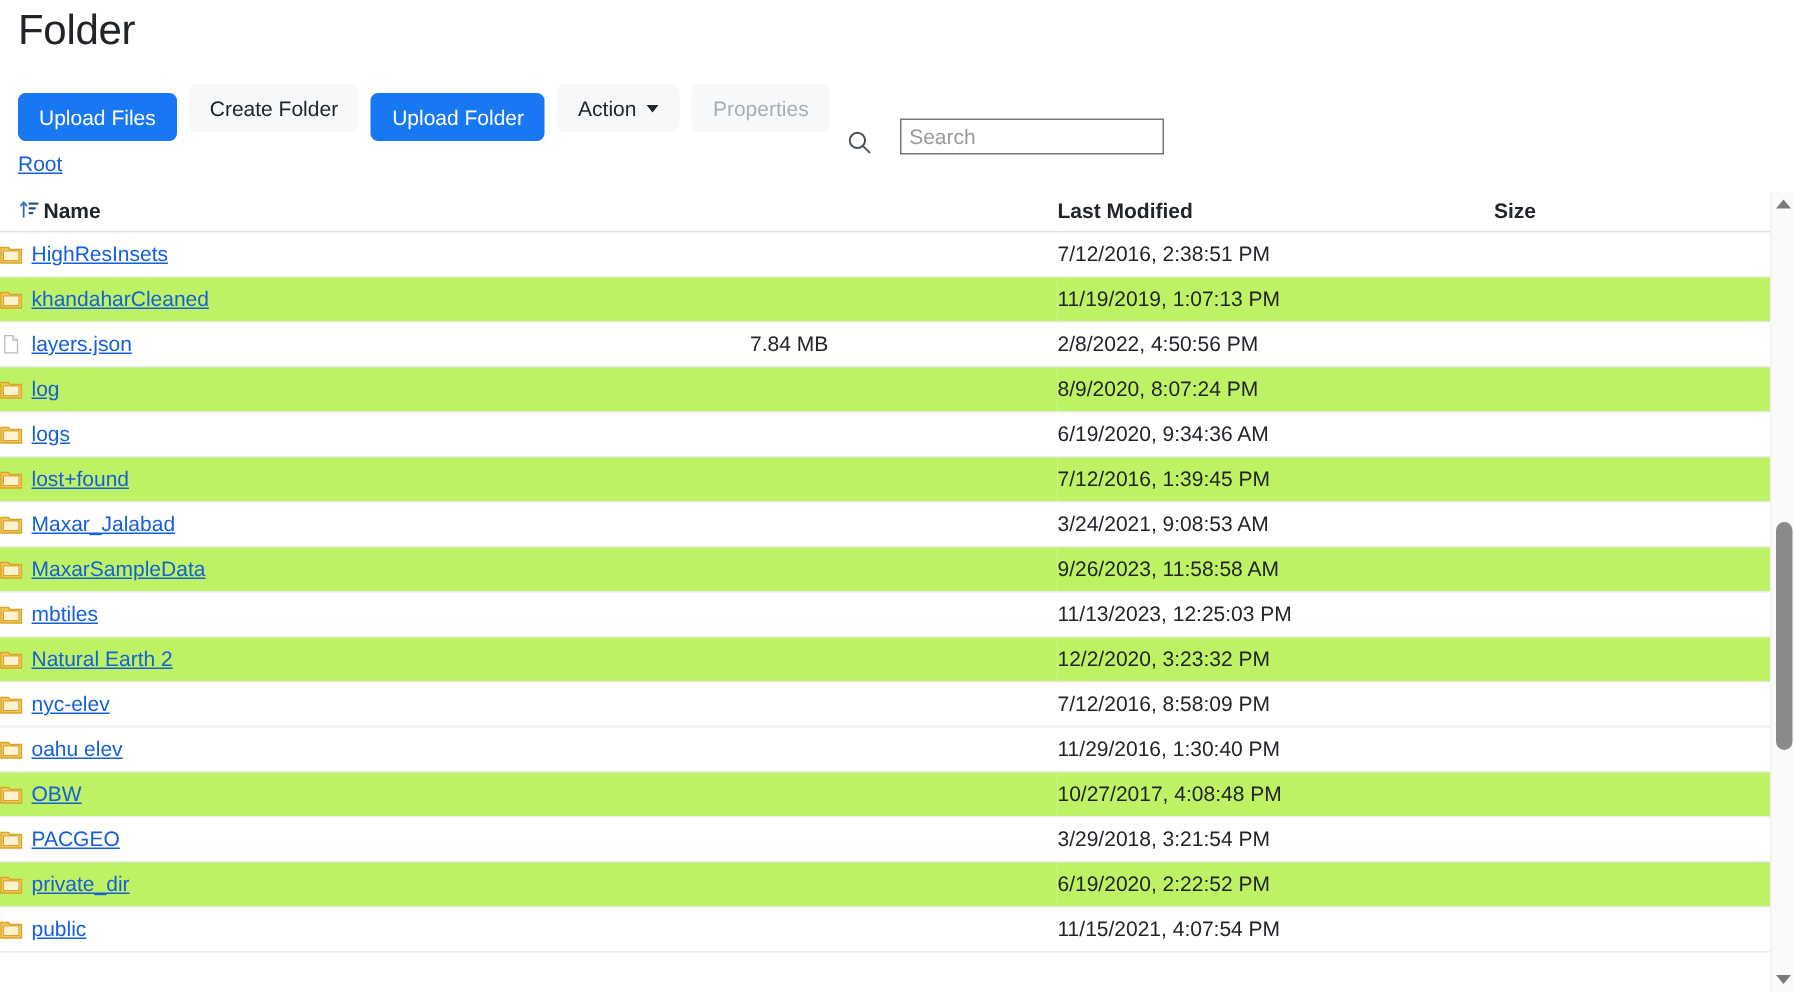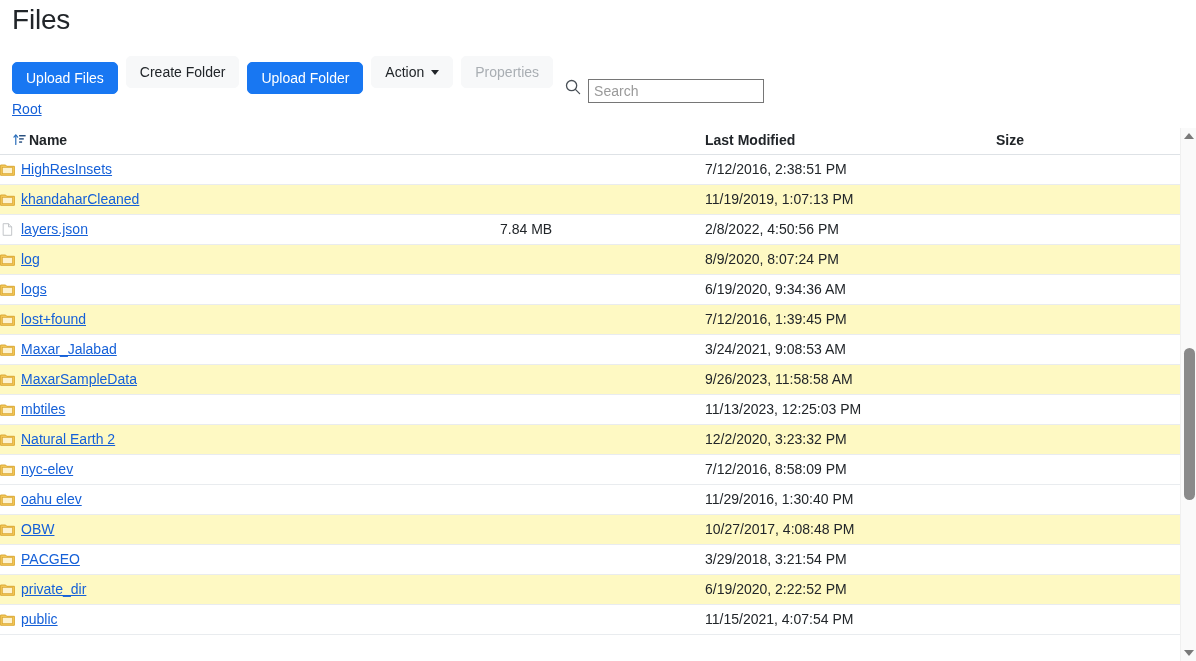--- a/index.html
+++ b/index.html
@@ -82,22 +82,22 @@
     width: 0;
     height: 0;
     border-left: 4px solid transparent;
     border-right: 4px solid transparent;
     border-top: 5px solid currentColor;
     vertical-align: middle;
   }
 
   .search-wrap {
     display: flex;
-    align-items: flex-start;
-    gap: 7px;
+    align-items: flex-end;
+    gap: 19px;
     margin-left: 4px;
     margin-top: 38px;
   }
   .search-icon {
     width: 16px;
     height: 16px;
     display: block;
     color: #495057;
     flex: 0 0 auto;
   }
@@ -167,21 +167,21 @@
   .sort-icon {
     width: 13px;
     height: 13px;
     display: inline-block;
     vertical-align: -1px;
     margin-right: 3px;
   }
 
   .filetable tbody tr { height: 30px; }
   .filetable tbody tr.odd  { background: #ffffff; }
-  .filetable tbody tr.even { background: #fef9c3; }
+  .filetable tbody tr.even { background: #bef264; }
 
   .filetable tbody td {
     padding: 0;
     border-bottom: 1px solid #e9ecef;
     height: 30px;
     vertical-align: middle;
     color: #212529;
   }
 
   .cell-name {
@@ -251,21 +251,21 @@
     background: #8a8a8a;
     border-radius: 6px;
     cursor: pointer;
   }
 </style>
 </head>
 <body>
 
 <div class="page">
 
-  <div class="page-title">Files</div>
+  <div class="page-title">Folder</div>
 
   <div class="toolbar">
     <button class="btn btn-primary">Upload Files</button>
     <button class="btn btn-light">Create Folder</button>
     <button class="btn btn-primary">Upload Folder</button>
 
     <button class="btn btn-light">
       <span>Action</span>
       <span class="caret"></span>
     </button>

